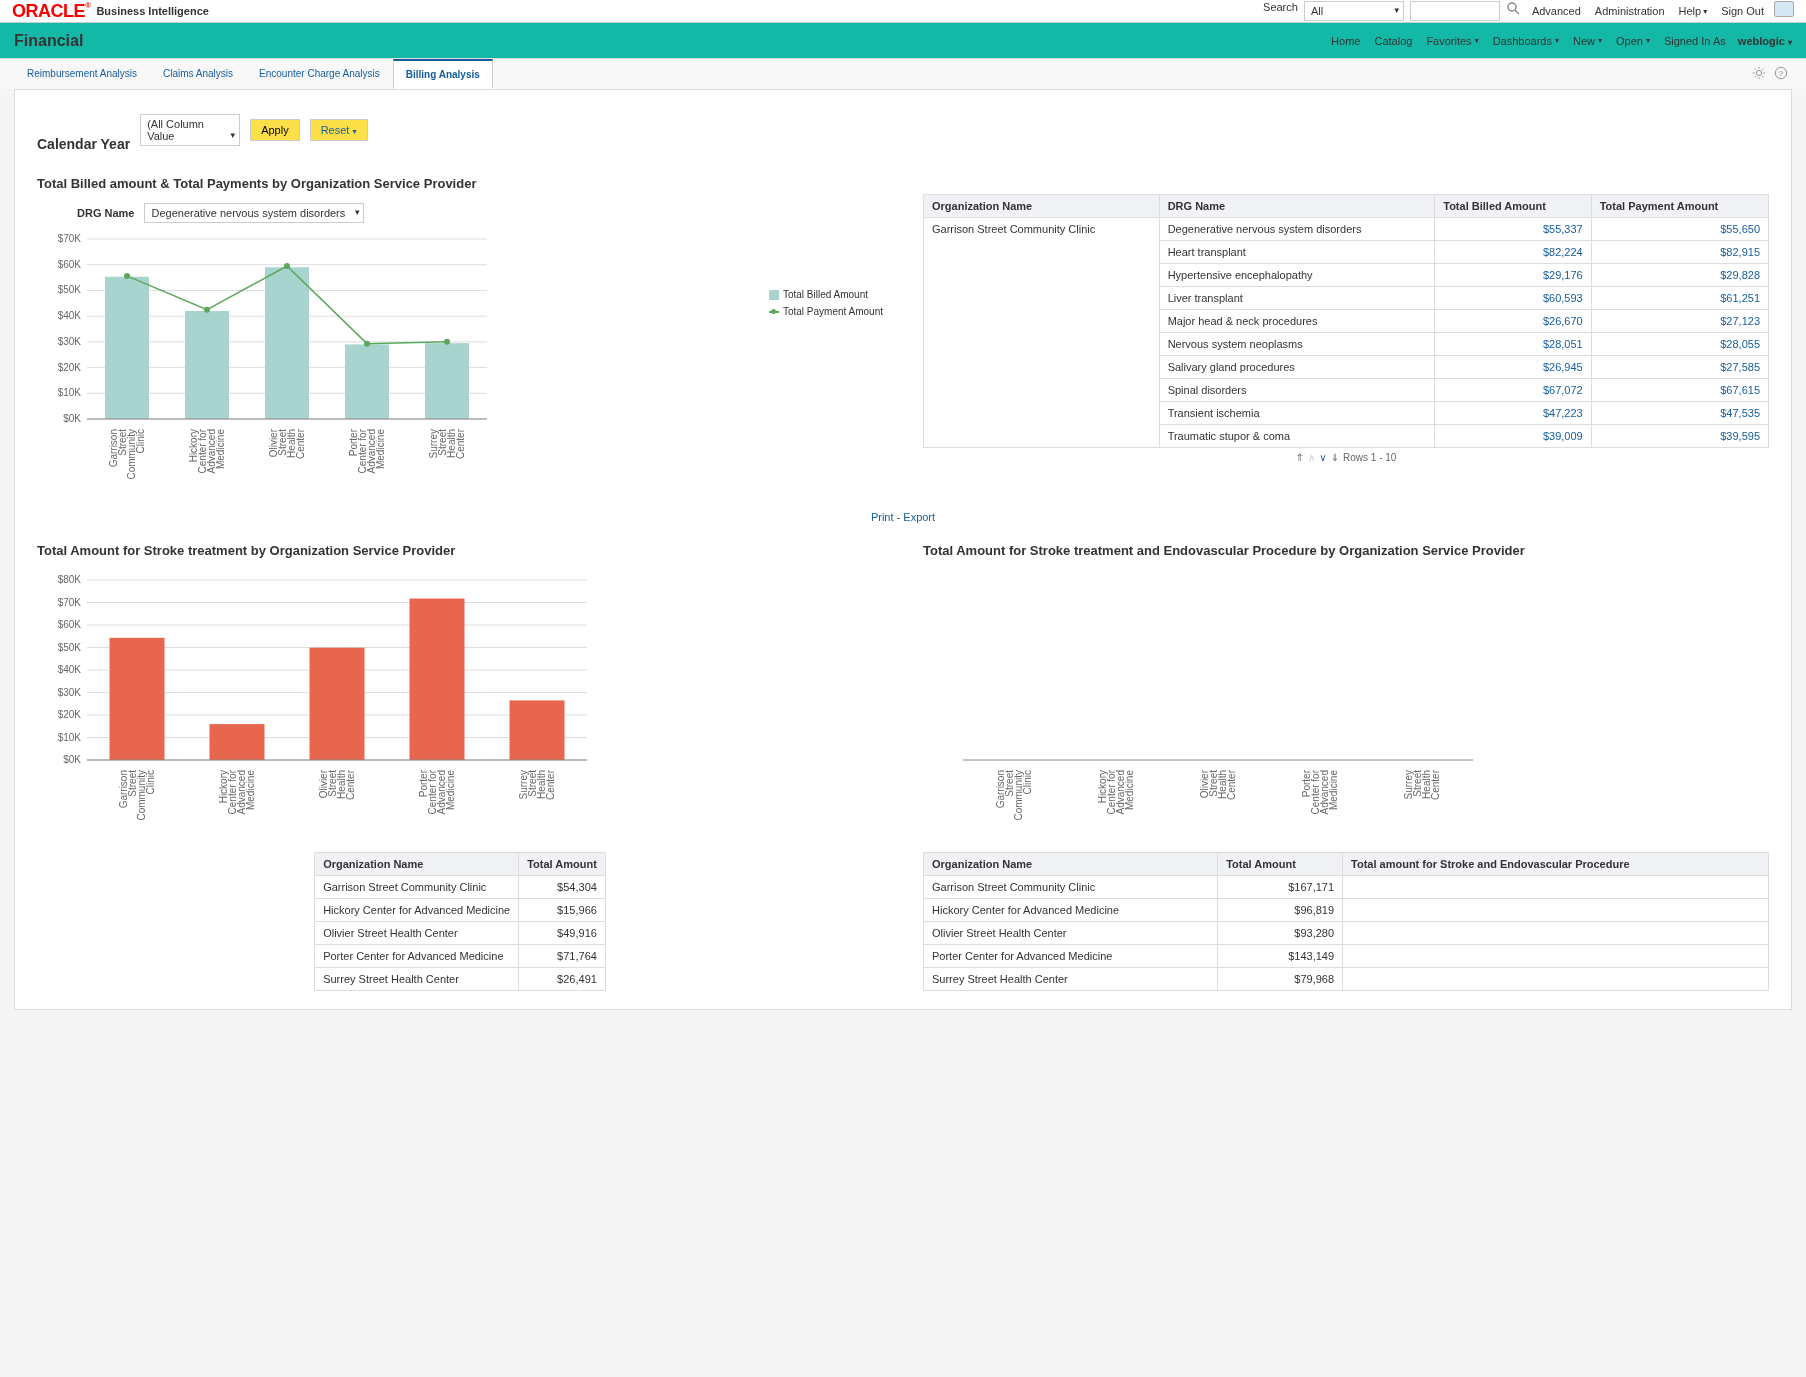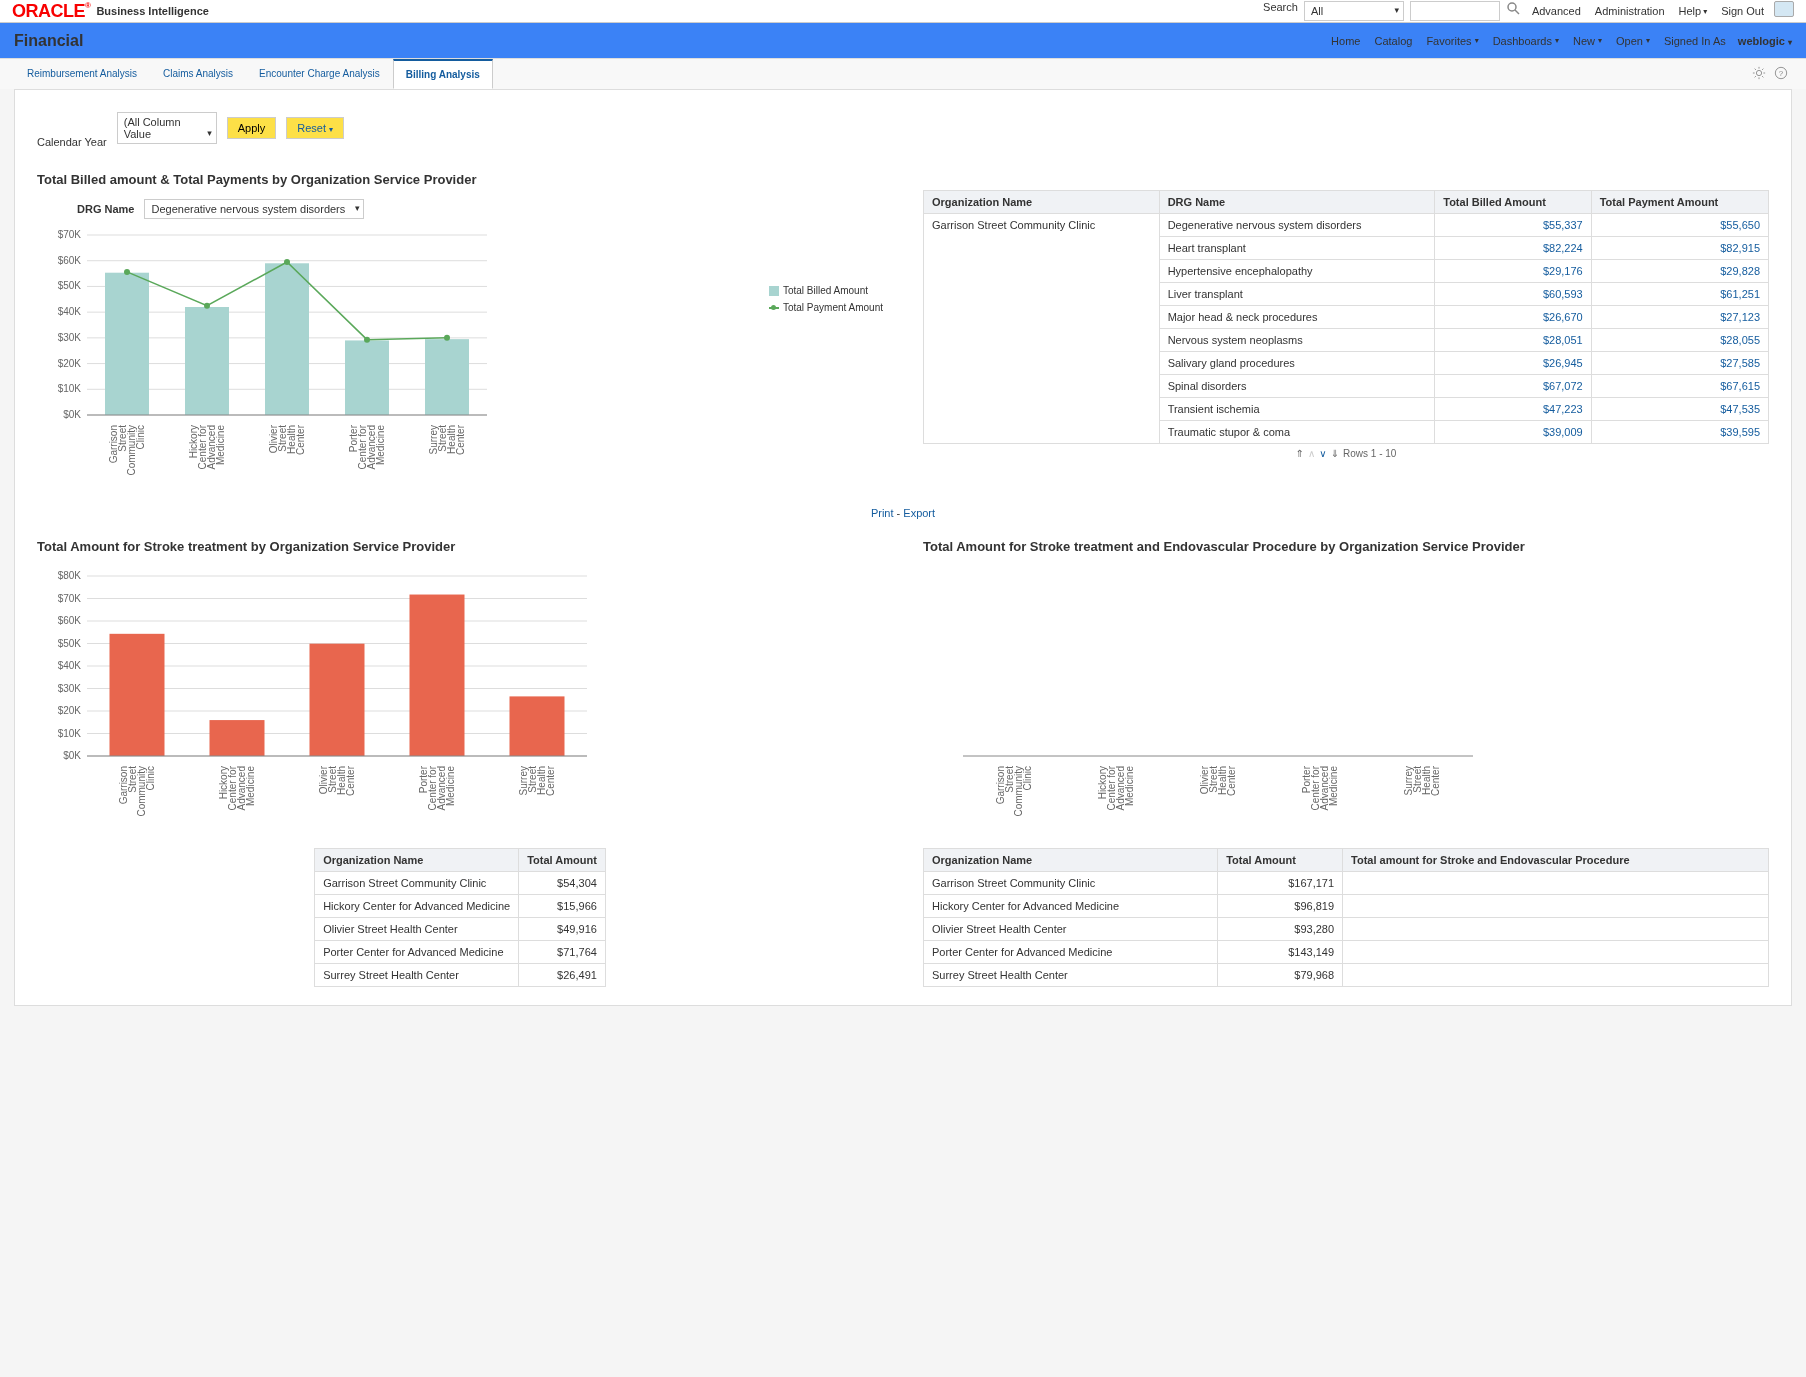--- a/index.html
+++ b/index.html
@@ -10,34 +10,34 @@
 .oracle-logo sup { font-size: 8px; vertical-align: top; }
 .bi-text { font-size: 11px; color: #333; font-weight: bold; }
 .top-bar-right { margin-left: auto; display: flex; gap: 6px; }
 .top-bar-right .txt { font-size: 11px; }
 .search-select { border: 1px solid #ccc; padding: 2px 18px 2px 6px; background: #fff; font-size: 11px; width: 100px; position: relative; display: inline-block; }
 .search-input { border: 1px solid #ccc; padding: 2px 4px; font-size: 11px; width: 90px; }
 .search-icon-btn { width: 16px; height: 16px; color: #888; }
 .top-link { cursor: pointer; padding: 0 4px; display: flex; align-items: center; gap: 2px; }
 .apps-icon { width: 20px; height: 16px; background: #d4e7f3; border: 1px solid #aaa; border-radius: 2px; }
 
-.sub-bar { background: #3b82f6; border-bottom: 1px solid #ddd; display: flex; align-items: center; padding: 6px 14px; height: 36px; }
+.sub-bar { background: #14b8a6; border-bottom: 1px solid #ddd; display: flex; align-items: center; padding: 6px 14px; height: 36px; }
 .page-title { font-size: 16px; font-weight: bold; color: #333; }
 .sub-bar-right { margin-left: auto; display: flex; align-items: center; gap: 14px; }
 .sub-link { font-size: 11px; color: #333; display: flex; align-items: center; gap: 3px; cursor: pointer; }
 
 .tabs-row { background: #f8f8f8; display: flex; padding: 0 14px; }
 .tab { padding: 8px 12px; font-size: 10px; color: #145c9e; cursor: pointer; border: 1px solid transparent; border-bottom: none; }
 .tab.active { color: #145c9e; font-weight: bold; border: 1px solid #ccc; border-bottom: 1px solid #fff; border-top: 2px solid #145c9e; background: #fff; }
 .tabs-icons { margin-left: auto; display: flex; gap: 8px; align-items: center; color: #888; padding-right: 4px; }
 
 .dashboard { background: #fff; margin: 0 14px 14px 14px; border: 1px solid #ddd; padding: 18px 22px; }
 
 .filter-row { display: flex; align-items: center; gap: 10px; margin-bottom: 24px; }
-.filter-label { font-size: 11px; font-weight: normal; margin-top: 28px; }
+.filter-label { font-size: 14px; font-weight: bold; margin-top: 28px; }
 .drop { border: 1px solid #ccc; padding: 3px 18px 3px 6px; font-size: 11px; background: #fff; position: relative; cursor: pointer; }
 .drop::after { content: "▾"; position: absolute; right: 4px; font-size: 9px; }
 .btn { border: 1px solid #ccc; padding: 4px 10px; font-size: 11px; background: #fde047; cursor: pointer; }
 .btn.blue { color: #145c9e; }
 
 .section-title { font-size: 13px; font-weight: bold; margin-bottom: 12px; }
 .row2 { display: flex; gap: 40px; }
 .col { flex: 1; min-width: 0; }
 
 .sub-filter { display: flex; align-items: center; gap: 10px; margin-bottom: 6px; margin-left: 40px; }

